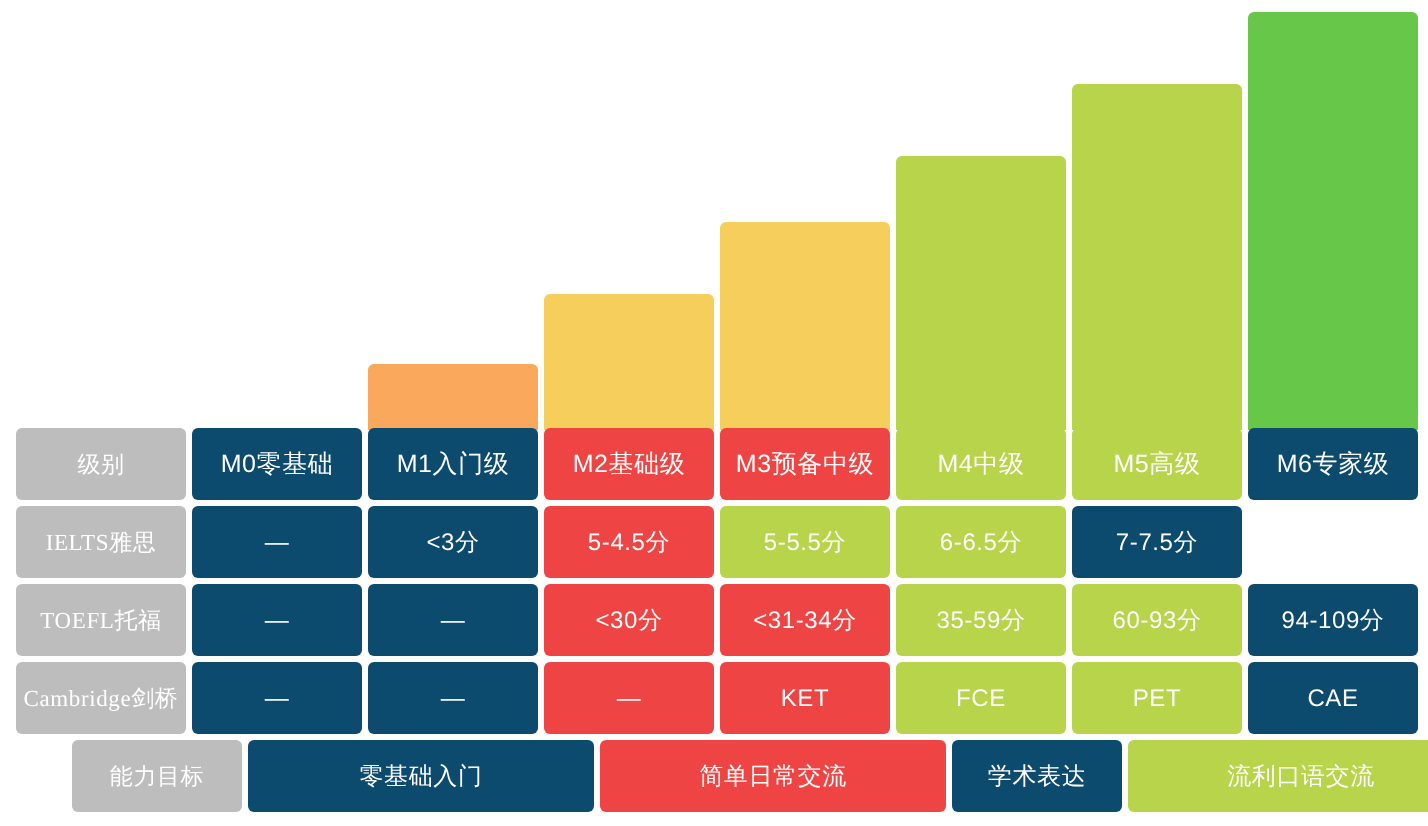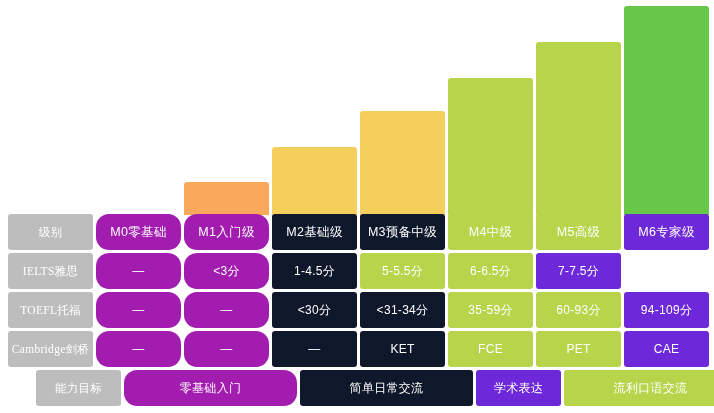--- a/index.html
+++ b/index.html
@@ -50,25 +50,25 @@
     background:#bdbdbd;
     color:#ffffff;
     width:85px;
     font-size:11.5px;
     font-family:Liberation Serif, serif;
   }
   .cell.hdr{font-size:12.5px;}
   .w-col{width:85px;}
   .w-col2{width:173px;}
 
-  .c-orange{background:#a21caf;border-radius:13px;}
-  .c-yellow{background:#0f172a;text-align:right;}
+  .c-orange{background:#0c4a6e;}
+  .c-yellow{background:#ef4444;text-align:right;}
   .c-lime  {background:#bad martin;}
   .c-lime  {background:#b7d44a;}
-  .c-green {background:#6d28d9;}
+  .c-green {background:#0c4a6e;}
 </style>
 </head>
 <body>
 
 <div id="stage">
 
   <div id="chart">
 
     <div class="bar" style="left: 184px; width: 85px; height: 33px; background: rgb(249, 168, 92);"></div>
     <div class="bar" style="left: 272px; width: 85px; height: 68px; background: rgb(245, 206, 91);"></div>
@@ -88,21 +88,21 @@
       <div class="cell hdr w-col c-yellow">M3预备中级</div>
       <div class="cell hdr w-col c-lime">M4中级</div>
       <div class="cell hdr w-col c-lime">M5高级</div>
       <div class="cell hdr w-col c-green">M6专家级</div>
     </div>
 
     <div class="row">
       <div class="cell lbl">IELTS雅思</div>
       <div class="cell w-col c-orange">—</div>
       <div class="cell w-col c-orange">&lt;3分</div>
-      <div class="cell w-col c-yellow">1-4.5分</div>
+      <div class="cell w-col c-yellow">5-4.5分</div>
       <div class="cell w-col c-lime">5-5.5分</div>
       <div class="cell w-col c-lime">6-6.5分</div>
       <div class="cell w-col c-green">7-7.5分</div>
     </div>
 
     <div class="row">
       <div class="cell lbl">TOEFL托福</div>
       <div class="cell w-col c-orange">—</div>
       <div class="cell w-col c-orange">—</div>
       <div class="cell w-col c-yellow">&lt;30分</div>

